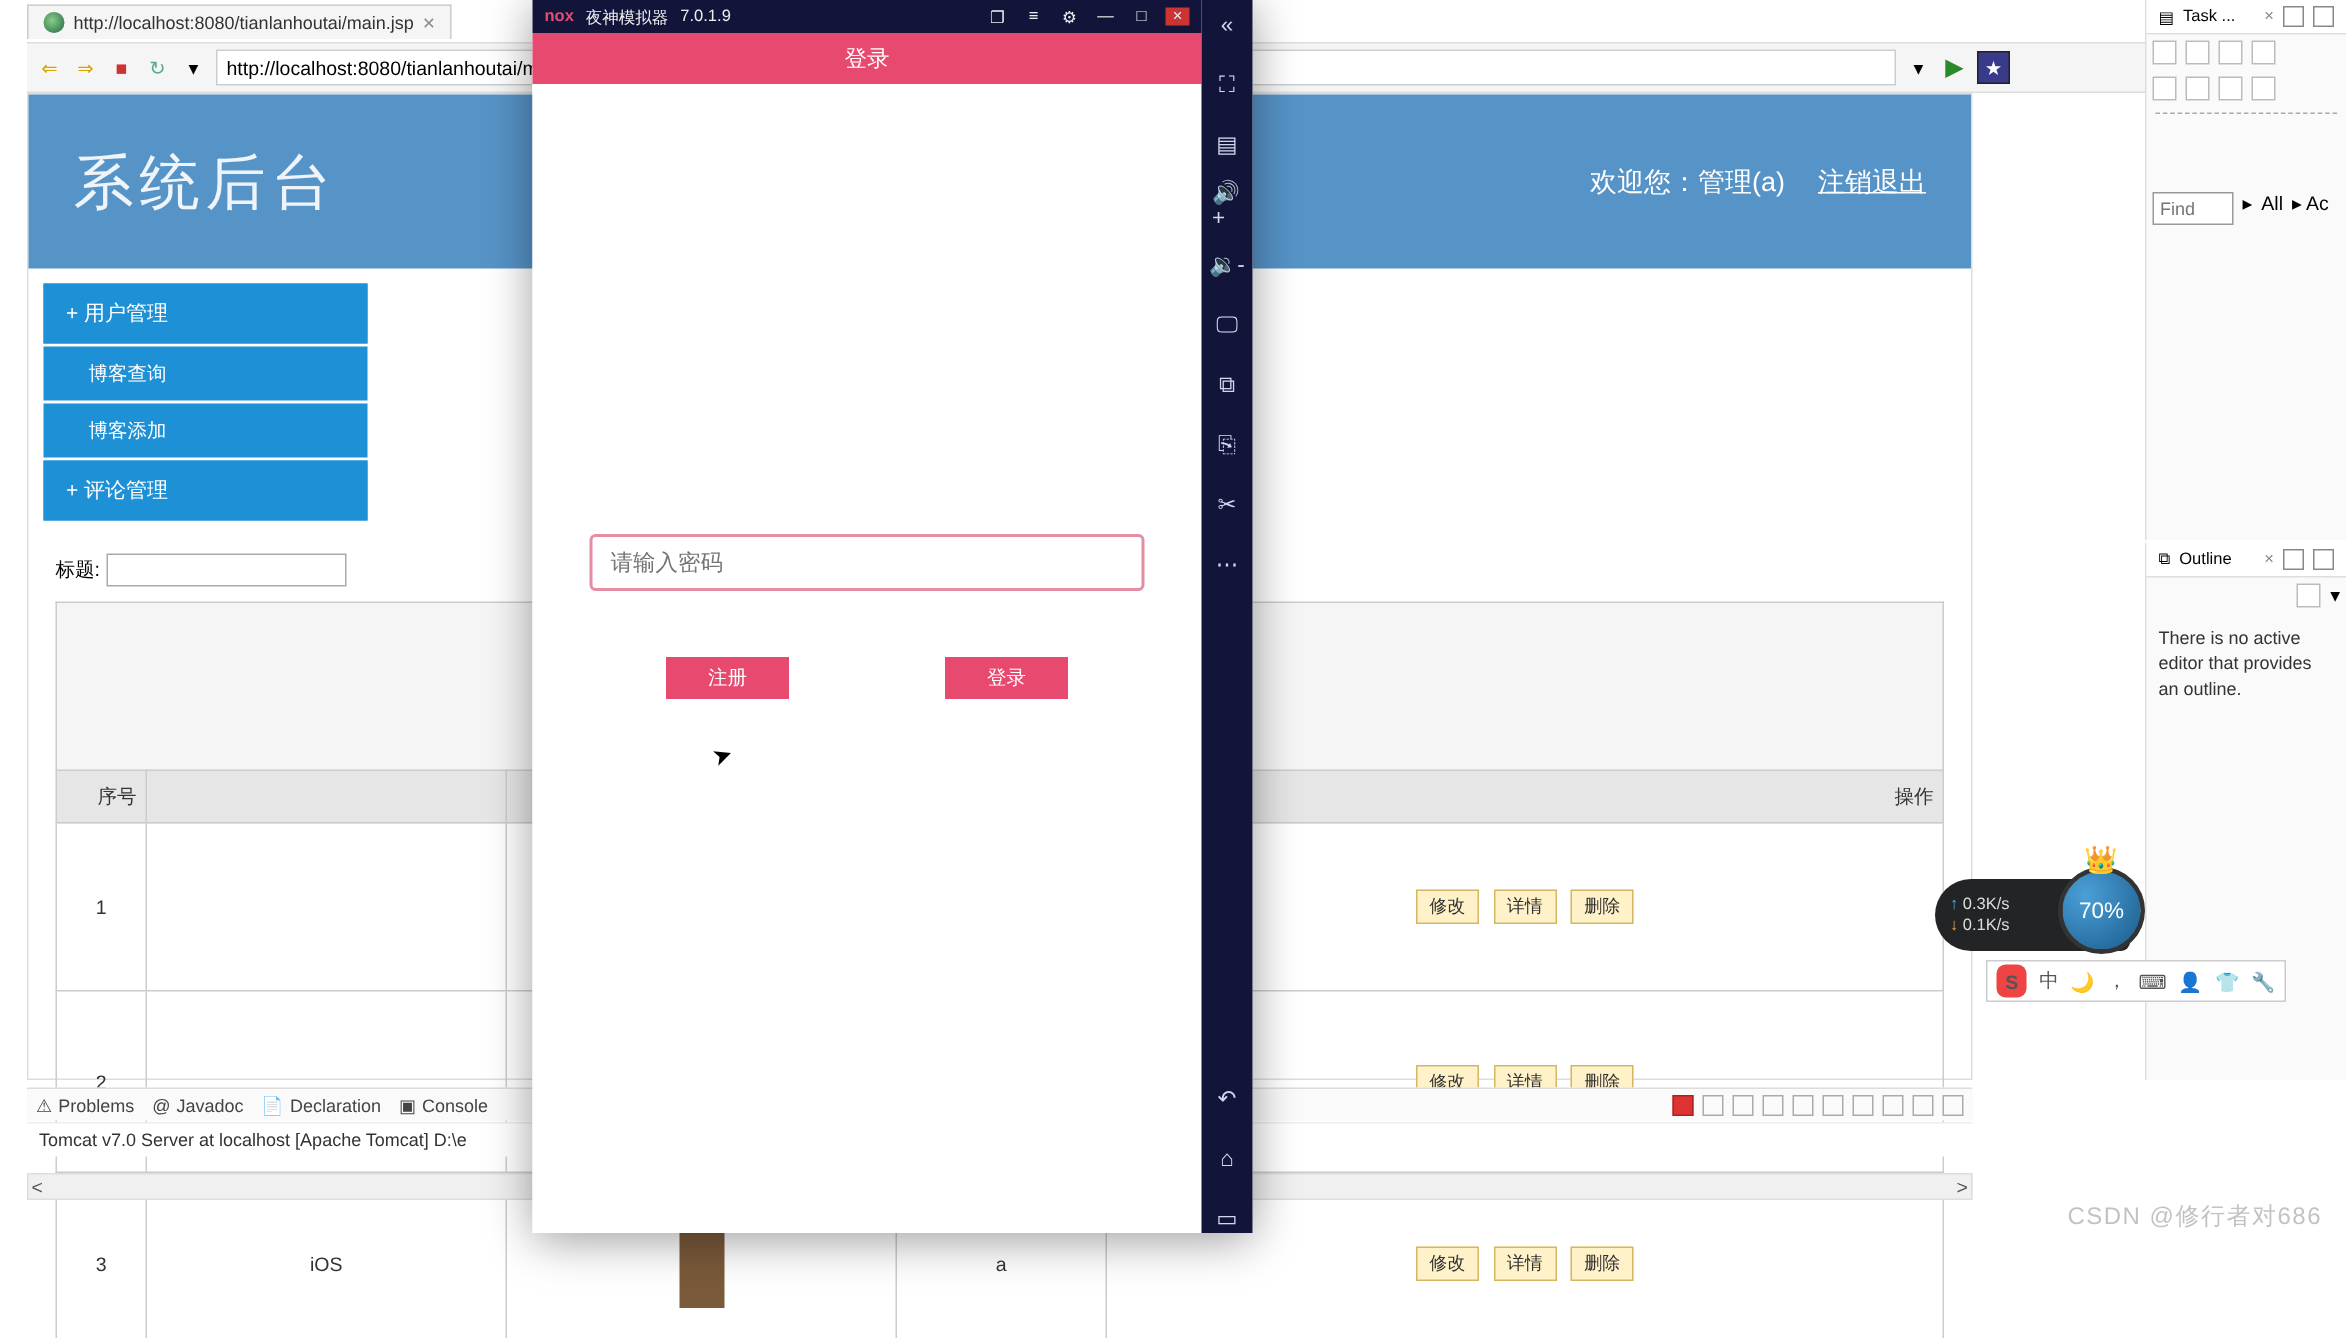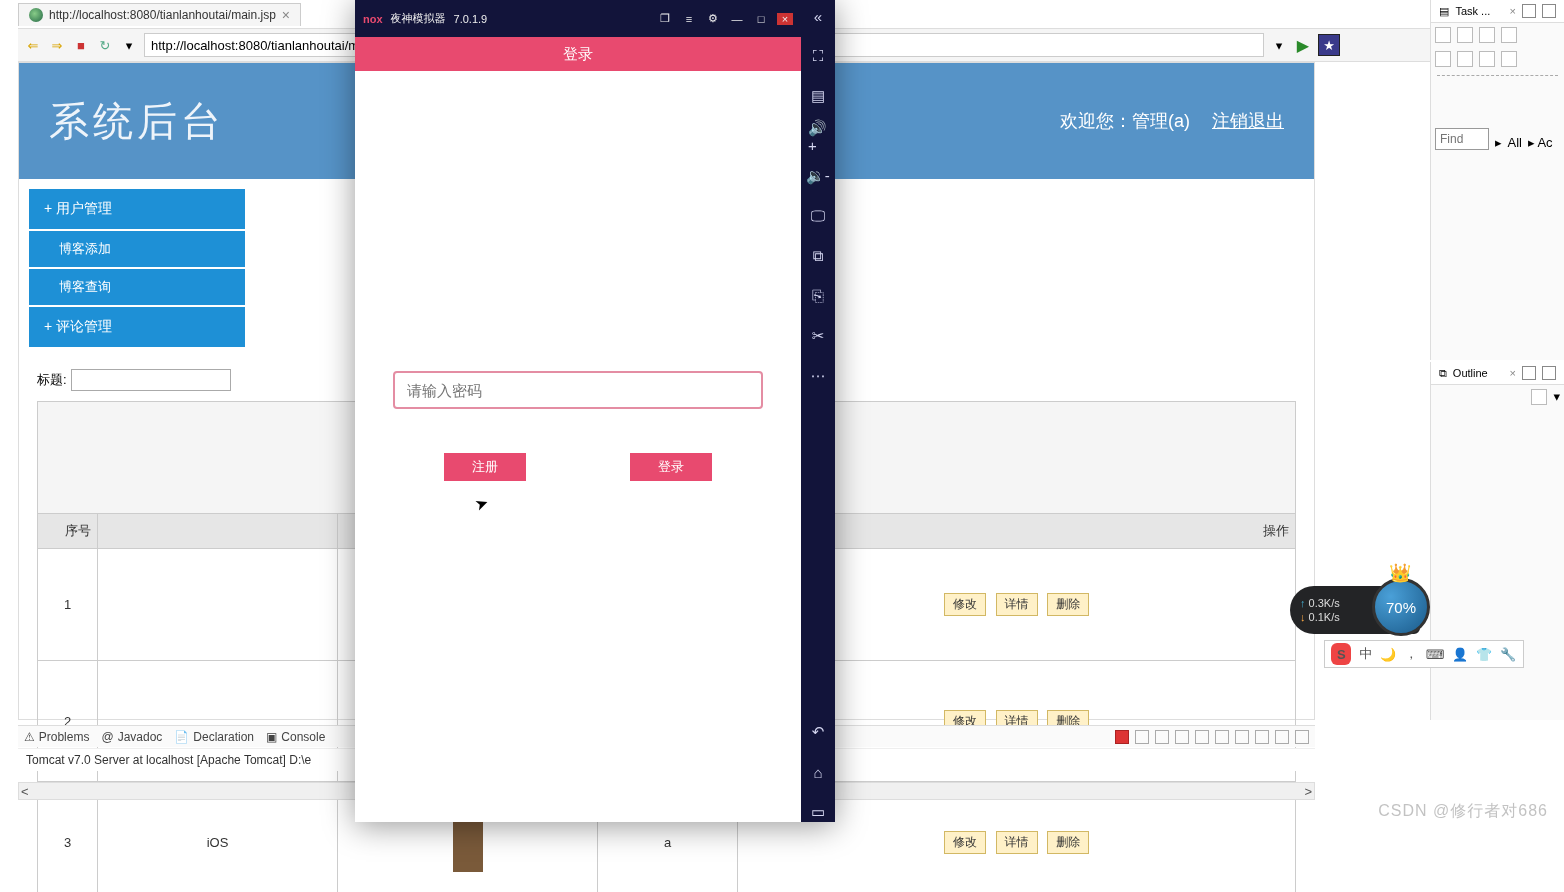--- a/index.html
+++ b/index.html
@@ -71,31 +71,31 @@
 
 .hscroll { position: absolute; left: 18px; width: 1297px; top: 782px; height: 18px; background: #f0f0f0; border: 1px solid #ddd; display:flex; align-items:center; justify-content:space-between; padding:0 2px;}
 .hscroll span { color:#555; cursor:pointer; }
 
 
 .task-panel { position: absolute; right: 0; top: 0; width: 134px; height: 360px; border-left: 1px solid #ddd; background:#fafafa; }
 .panel-tab { padding: 4px 8px; border-bottom: 1px solid #ddd; font-size: 11px; background:#fff; display:flex; align-items:center; gap:6px;}
 .panel-tab .close-x { margin-left:auto; color:#888; cursor:pointer;}
 .mini-toolbar { padding: 4px; display: flex; flex-wrap: wrap; gap: 6px; }
 .tb-icon { width: 16px; height: 16px; border: 1px solid #bbb; background: #fff; cursor:pointer; }
-.find-row { display: flex; align-items: flex-end; gap: 6px; padding: 4px; margin-top: 48px; }
+.find-row { display: flex; align-items: flex-start; gap: 6px; padding: 4px; margin-top: 48px; }
 .find-input { border: 1px solid #999; width: 54px; height: 22px; padding: 2px 4px; font-size: 12px; }
 .hr-dash { border-top: 1px dashed #aaa; margin: 4px 6px; }
 
 .outline-panel { position: absolute; right: 0; top: 362px; width: 134px; height: 358px; border-left: 1px solid #ddd; background:#fafafa; }
 .outline-msg { padding: 8px; font-size: 12px; color: #333; line-height: 1.4; }
 
 
 .emulator { position: absolute; left: 355px; top: 0; width: 480px; height: 822px; background: #fff; box-shadow: 0 4px 30px rgba(0,0,0,0.4); z-index: 50; display: flex; }
 .emu-main { flex: 1; display: flex; flex-direction: column; }
-.emu-titlebar { height: 37px; background: #12143a; color: #eee; display: flex; align-items: center; font-size: 11px; padding: 0 8px; gap: 8px; }
+.emu-titlebar { height: 22px; background: #12143a; color: #eee; display: flex; align-items: center; font-size: 11px; padding: 0 8px; gap: 8px; }
 .emu-titlebar .spacer { flex: 1; }
 .emu-titlebar .win-btn { width: 16px; cursor: pointer; text-align: center; }
 .emu-titlebar .win-btn.close { background:#c33; }
 .emu-pinkbar { height: 34px; background: #e84a6f; color: #fff; display: flex; align-items: center; justify-content: center; font-size: 15px; }
 .emu-body { flex: 1; background: #fff; display: flex; flex-direction: column; align-items: center; padding-top: 300px; gap: 24px; }
 .emu-input { width: 370px; height: 38px; border: 2px solid #e48da3; border-radius: 4px; padding: 6px 12px; font-size: 15px; color: #888; background:#fff; }
 .emu-btns { display: flex; gap: 104px; margin-top: 20px; }
 .emu-btn { width: 82px; height: 28px; background: #e84a6f; color: #fff; border: none; cursor: pointer; font-size: 13px; }
 .emu-sidebar { width: 34px; background: #12143a; display: flex; flex-direction: column; align-items: center; padding-top: 6px; gap: 20px; }
 .emu-side-icon { width: 20px; height: 20px; color: #d4d6f0; font-size: 15px; display:flex; align-items:center; justify-content:center; cursor:pointer; }
@@ -151,22 +151,22 @@
     <div class="banner-title">系统后台</div>
     <div class="banner-right">
       <span><span>欢迎您：</span><span>管理(a)</span></span>
       <span class="logout-link">注销退出</span>
     </div>
   </div>
 
   <div class="page-body">
     <div class="sidebar">
       <div class="side-item">+  用户管理</div>
+      <div class="side-sub">博客查询</div>
       <div class="side-sub">博客添加</div>
-      <div class="side-sub">博客查询</div>
       <div class="side-item">+  评论管理</div>
     </div>
 
     <div class="content">
       <div class="search-row">
         <span>标题:</span>
         <input style="">
       </div>
 
       <table class="data-table">
@@ -296,20 +296,21 @@
     <span>⧉</span>
     <span>Outline</span>
     <span class="close-x">×</span>
     <span class="min-icon"></span>
     <span class="min-icon"></span>
   </div>
   <div class="mini-toolbar" style="justify-content:flex-end">
     <span class="tb-icon"></span>
     <span>▾</span>
   </div>
+  <div class="outline-msg">There is no active editor that provides an outline.</div>
 </div>
 
 <div class="emulator">
   <div class="emu-main">
     <div class="emu-titlebar">
       <span style="color:#e84a6f;font-weight:bold">nox</span>
       <span>夜神模拟器</span>
       <span>7.0.1.9</span>
       <span class="spacer"></span>
       <span class="win-btn">❐</span>

